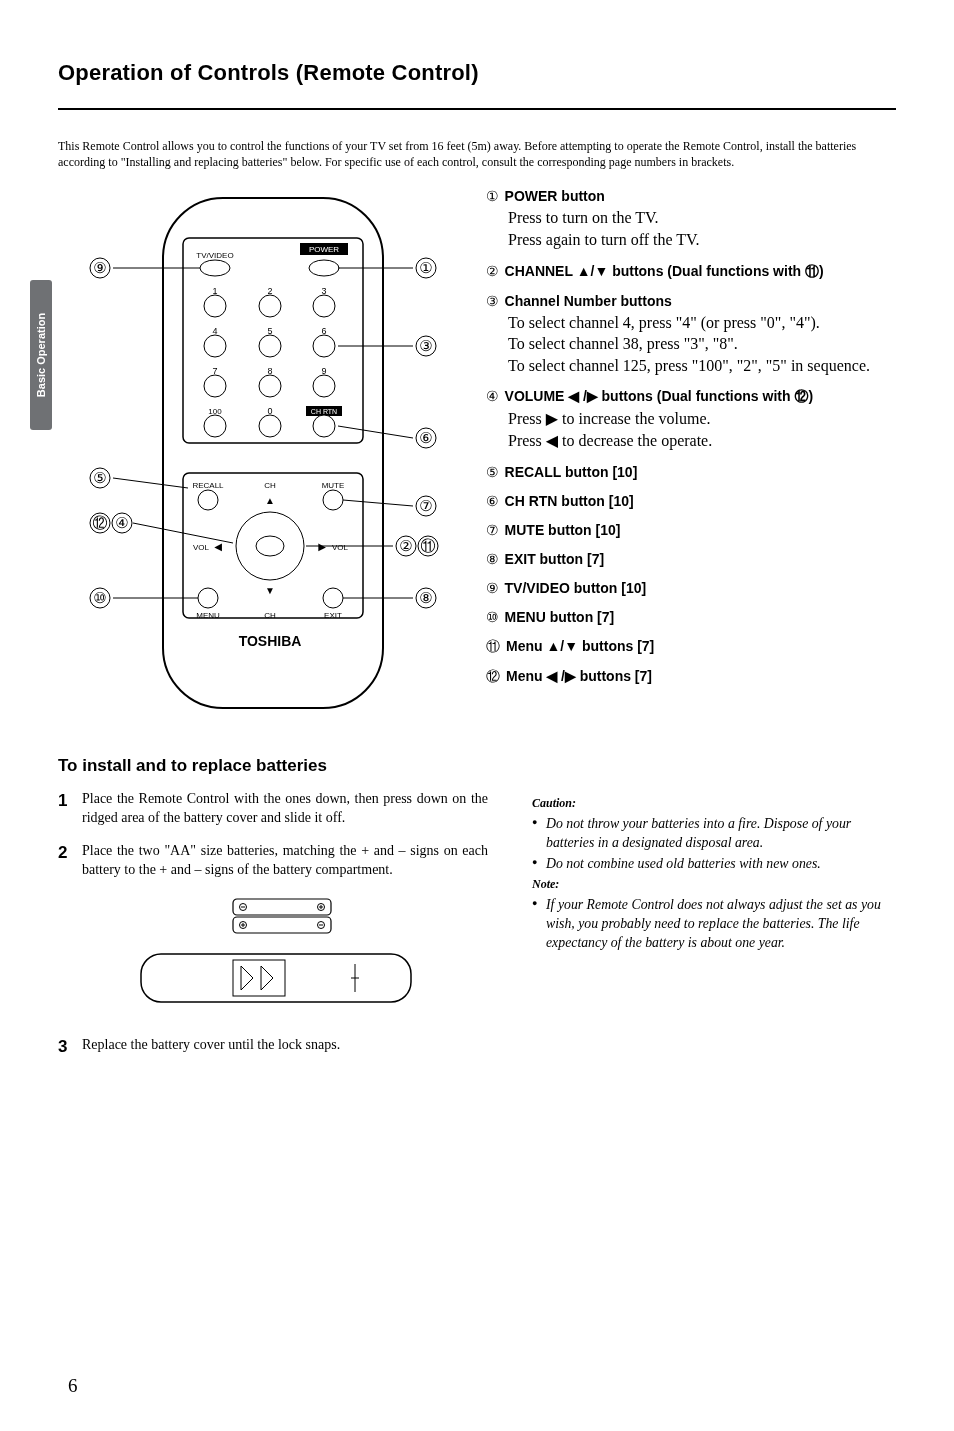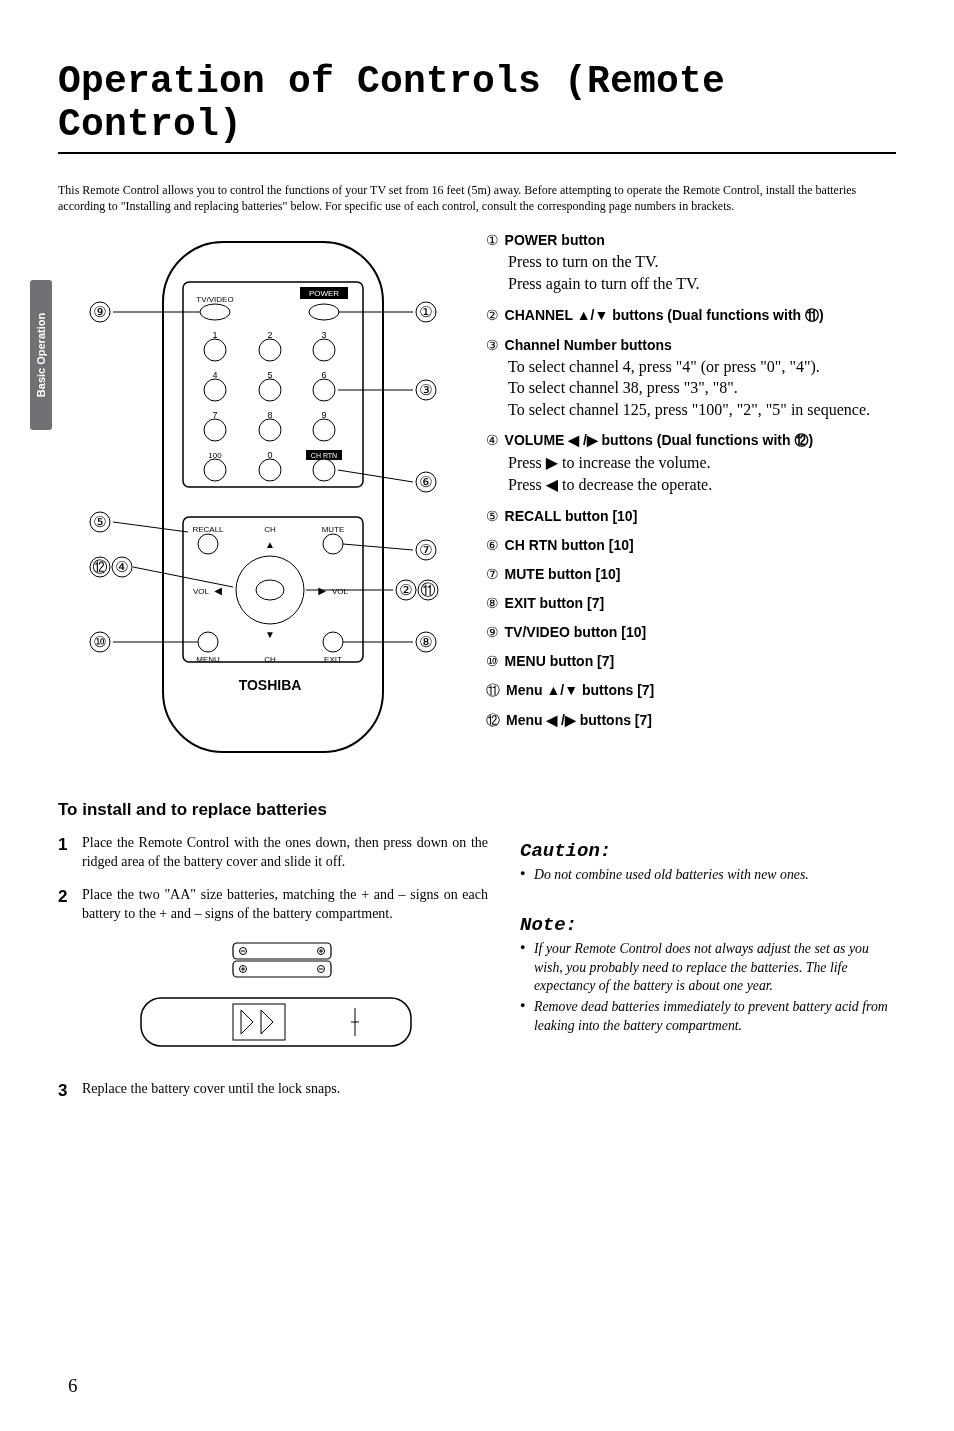--- a/index.html
+++ b/index.html
@@ -1,19 +1,19 @@
 <!DOCTYPE html>
 <html><head>
 <meta charset="utf-8">
 <style>
   * { box-sizing: border-box; margin: 0; padding: 0; }
   html, body { width: 954px; background: #fff; font-family: "Times New Roman", serif; color: #000; }
   .page { position: relative; width: 954px; height: 1431px; padding: 60px 58px 40px 58px; }
 
-  h1.title { font-family: Liberation Mono, monospace; font-weight: 700; font-size: 38px; margin-bottom: 6px; letter-spacing: 0.2px; }
+  h1.title { font-family: Liberation Sans, sans-serif; font-weight: 700; font-size: 22px; margin-bottom: 22px; letter-spacing: 0.2px; }
   .rule { border: none; border-top: 2px solid #000; margin-bottom: 28px; }
 
   .intro { font-size: 12px; line-height: 1.35; margin-bottom: 18px; }
 
   
   .sidetab { position: absolute; left: 30px; top: 280px; width: 22px; height: 150px; background: #6f7174; border-radius: 3px; color: #fff; font-family: Arial, sans-serif; font-size: 11px; font-weight: 700; display: flex; align-items: center; justify-content: center; }
   .sidetab span { transform: rotate(-90deg); white-space: nowrap; }
 
   .cols { display: flex; gap: 28px; }
   .leftcol { width: 400px; flex: 0 0 400px; }
@@ -22,37 +22,37 @@
   
   .remote-wrap { width: 400px; height: 540px; }
 
   
   .item { margin-bottom: 12px; }
   .item .hd { font-family: Arial, Helvetica, sans-serif; font-weight: 700; font-size: 14px; display: flex; align-items: flex-start; gap: 6px; margin-bottom: 2px; }
   .circ-num { font-family: "Times New Roman", serif; font-size: 14px; font-weight: 400; }
   .item .bd { font-size: 16px; line-height: 1.35; margin-left: 22px; }
 
   
-  .lower { display: flex; gap: 32px; margin-top: 28px; }
+  .lower { display: flex; gap: 44px; margin-top: 28px; }
   .lower .lcol { width: 430px; flex: 0 0 430px; }
   .lower .rcol { flex: 1; }
 
   h2.sub { font-family: Arial, Helvetica, sans-serif; font-weight: 700; font-size: 17px; margin-bottom: 14px; }
 
   .step { display: flex; gap: 10px; font-size: 14px; line-height: 1.35; margin-bottom: 14px; text-align: justify; }
   .step .num { font-family: Arial, Helvetica, sans-serif; font-size: 17px; font-weight: 700; flex: 0 0 14px; }
 
   .battfig { width: 300px; margin: 6px auto 18px auto; }
 
-  .caution-hd, .note-hd { font-family: Liberation Mono, monospace; font-style: italic; font-weight: 700; font-size: 19px; margin-bottom: 4px; }
+  .caution-hd, .note-hd { font-family: Liberation Serif, serif; font-style: italic; font-weight: 700; font-size: 12px; margin-bottom: 4px; }
   .bullets { list-style: none; font-size: 13.8px; line-height: 1.35; }
   .bullets li { position: relative; padding-left: 14px; font-style: italic; margin-bottom: 2px; }
   .bullets li::before { content: "●"; position: absolute; left: 0; top: 1px; font-size: 9px; font-style: normal; }
 
-  .note-block { margin-top: 29px; }
+  .note-block { margin-top: 4px; }
 
   .pagenum { position: absolute; left: 68px; bottom: 34px; font-size: 19px; font-family: "Times New Roman", serif; }
 
   .arrow { font-family: Arial, sans-serif; }
 </style>
 </head>
 <body>
 
 <div class="page">
   <div class="sidetab">
@@ -311,26 +311,26 @@
       <div class="step">
           <span class="num">3</span>
           <span>Replace the battery cover until the lock snaps.</span>
         </div>
     </div>
 
     <div class="rcol">
       <div style="height:40px"></div>
       <div class="caution-hd">Caution:</div>
       <ul class="bullets">
+        <li>Do not throw your batteries into a fire. Dispose of your batteries in a designated disposal area.</li>
         <li>Do not combine used old batteries with new ones.</li>
       </ul>
       <div class="note-block">
         <div class="note-hd">Note:</div>
         <ul class="bullets">
           <li>If your Remote Control does not always adjust the set as you wish, you probably need to replace the batteries. The life expectancy of the battery is about one year.</li>
-          <li>Remove dead batteries immediately to prevent battery acid from leaking into the battery compartment.</li>
         </ul>
       </div>
     </div>
   </div>
 
   <div class="pagenum">6</div>
 </div>
 
 </body></html>

